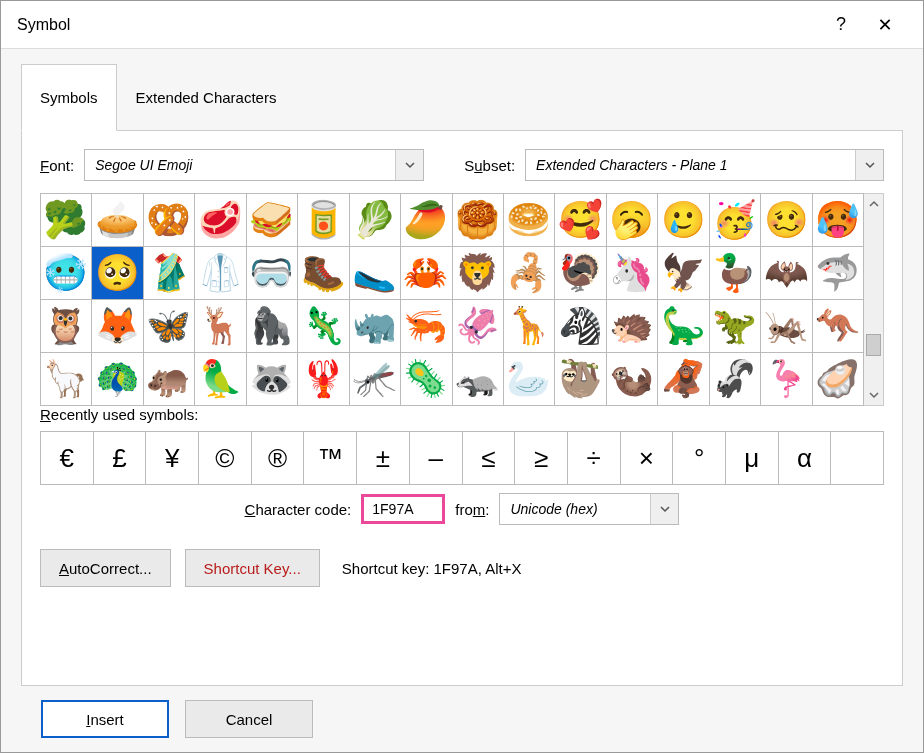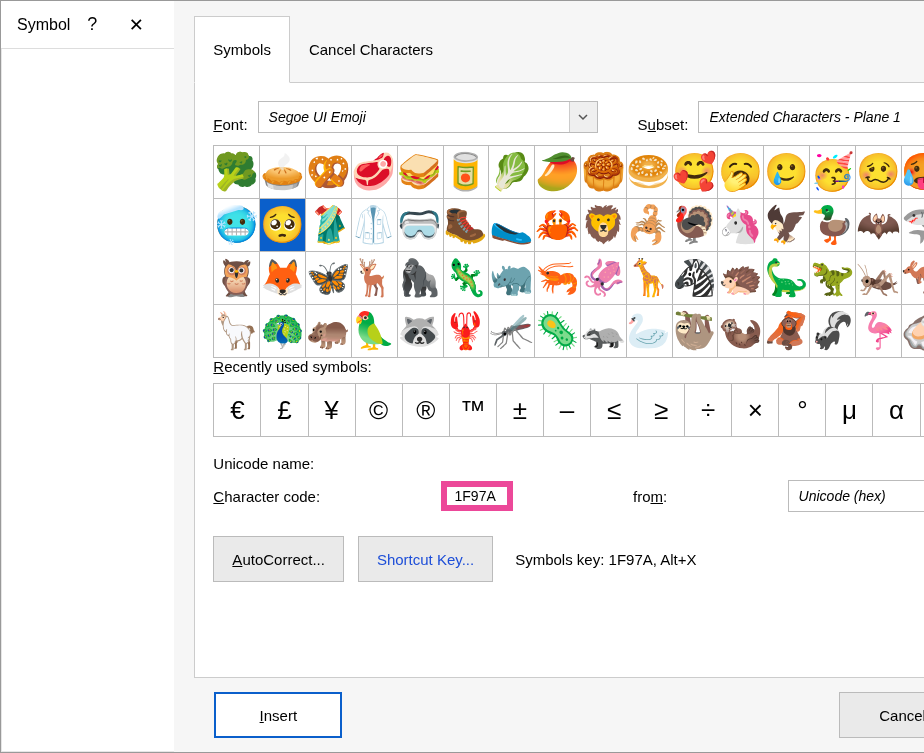--- a/index.html
+++ b/index.html
@@ -1,21 +1,21 @@
 <!DOCTYPE html>
 <html><head>
   <meta charset="utf-8">
   <style>
     * { box-sizing: border-box; margin: 0; padding: 0; }
     body { font-family: "Segoe UI", Tahoma, sans-serif; font-size: 13px; background: #f0f0f0; }
     .dialog {
       width: 924px; height: 753px;
       background: #fff;
       border: 1px solid #999;
-      display: flex; flex-direction: row;
+      display: flex; flex-direction: column;
       position: relative;
       box-shadow: 0 0 0 1px #e6e6e6 inset;
     }
     .titlebar {
       height: 48px;
       display: flex; align-items: center;
       padding: 0 16px;
       border-bottom: 1px solid #ddd;
       background: #fff;
     }
@@ -49,21 +49,21 @@
 
     .panel {
       flex: 1;
       background: #fff;
       border: 1px solid #ccc;
       border-top: none;
       padding: 18px 18px 14px 18px;
       display: flex; flex-direction: column;
     }
 
-    .row { display: flex; align-items: flex-end; gap: 10px; }
+    .row { display: flex; align-items: center; gap: 10px; }
     .label { font-size: 15px; }
     .ul { text-decoration: underline; }
     .combo {
       display: flex; align-items: stretch;
       border: 1px solid #bbb; background: #fff;
       height: 32px;
     }
     .combo input, .combo .combo-text {
       border: none; outline: none; padding: 0 10px; font-size: 14px; flex: 1;
       background: #fff;
@@ -119,38 +119,38 @@
     .recent-cell {
       background: #fff;
       display: flex; align-items: center; justify-content: center;
       font-size: 26px; cursor: pointer;
       font-family: "Segoe UI", Arial, sans-serif;
     }
 
     .row-uname { margin-top: 18px; }
     .row-code {
       display: flex; align-items: center; gap: 10px;
-      margin-top: 8px; justify-content: space-between;
+      margin-top: 8px; justify-content: center;
     }
     .code-input {
-      width: 72px; height: 30px; border: 6px solid #ec4899; padding: 0 8px; font-size: 14px;
+      width: 84px; height: 30px; border: 3px solid #ec4899; padding: 0 8px; font-size: 14px;
     }
     .from-combo { width: 180px; }
 
     .row-btns { display: flex; align-items: center; gap: 14px; margin-top: 24px; }
     .btn {
-      height: 46px; padding: 0 18px;
+      height: 38px; padding: 0 18px;
       border: 1px solid #bbb; background: #eaeaea;
       font-size: 15px; cursor: pointer;
     }
-    .btn.disabled { color: #1d4ed8; }
+    .btn.disabled { color: #b91c1c; }
     .shortcut-text { font-size: 15px; margin-left: 8px; }
 
     .footer {
-      display: flex; justify-content: space-between; gap: 16px;
+      display: flex; justify-content: flex-start; gap: 16px;
       padding: 14px 20px 0 20px;
       background: #f6f6f6;
     }
     .footer .btn { width: 128px; }
     .footer .btn.primary { border: 2px solid #0a5fcb; background: #fff; }
   </style>
 </head>
 <body>
 
 <div class="dialog">
@@ -161,21 +161,21 @@
     <button class="titlebar-close">✕</button>
   </div>
 
   <div class="body">
 
     <div class="tabs">
       <div class="tab active">
         <span>Symbols</span>
       </div>
       <div class="tab">
-        <span>Cancel Characters</span>
+        <span>Extended Characters</span>
       </div>
     </div>
 
     <div class="panel">
 
       <div class="row row-font">
         <span class="label"><span class="ul">F</span>ont:</span>
         <div class="combo font">
           <input type="text" value="Segoe UI Emoji" style="">
           <button class="combo-btn">
@@ -293,42 +293,39 @@
           <div class="recent-cell">≤</div>
           <div class="recent-cell">≥</div>
           <div class="recent-cell">÷</div>
           <div class="recent-cell">×</div>
           <div class="recent-cell">°</div>
           <div class="recent-cell">μ</div>
           <div class="recent-cell">α</div>
           <div class="recent-cell"></div>
         </div>
 
-      <div class="row row-uname">
-        <span class="label">Unicode name:</span>
-      </div>
 
       <div class="row-code">
         <span class="label"><span class="ul">C</span>haracter code:</span>
         <input class="code-input" type="text" value="1F97A" style="">
         <span class="label">fro<span class="ul">m</span>:</span>
         <div class="combo from-combo">
           <div class="combo-text">Unicode (hex)</div>
           <button class="combo-btn">
             <svg viewBox="0 0 10 10">
                 <path d="M1 3 L5 7 L9 3" stroke="#555" stroke-width="1.5" fill="none"></path>
               </svg>
           </button>
         </div>
       </div>
 
       <div class="row-btns">
         <button class="btn"><span class="ul">A</span>utoCorrect...</button>
         <button class="btn disabled">Shortcut Key...</button>
-        <span class="shortcut-text">Symbols key: 1F97A, Alt+X</span>
+        <span class="shortcut-text">Shortcut key: 1F97A, Alt+X</span>
       </div>
 
     </div>
 
     <div class="footer">
       <button class="btn primary"><span class="ul">I</span>nsert</button>
       <button class="btn">Cancel</button>
     </div>
 
   </div>

